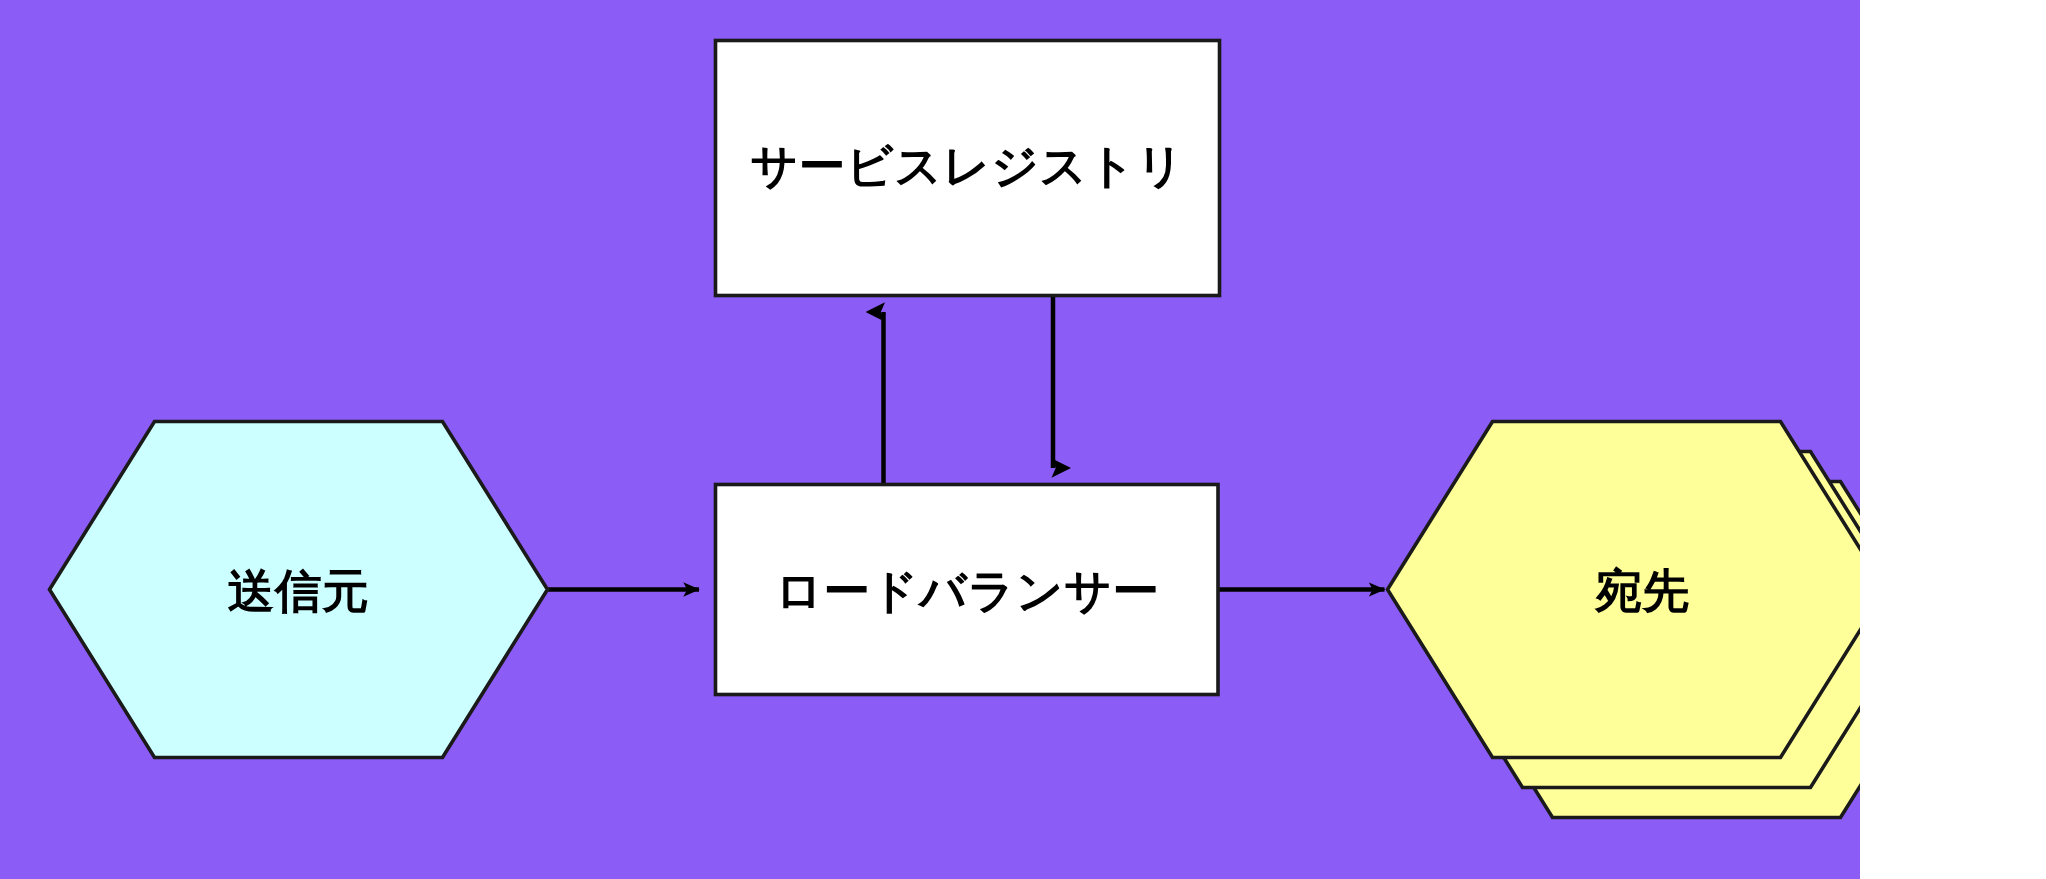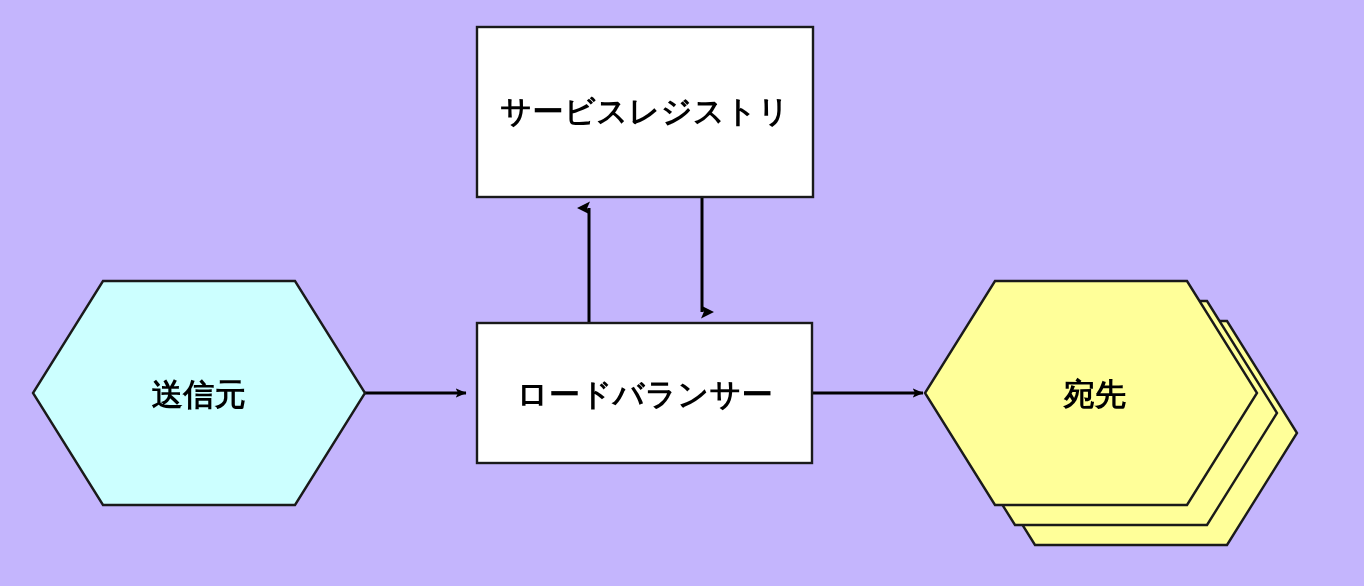--- a/index.html
+++ b/index.html
@@ -5,23 +5,23 @@
   html, body {
     margin: 0;
     padding: 0;
     background: #ffffff;
   }
   body {
     font-family: "Liberation Sans", "DejaVu Sans", sans-serif;
   }
   #diagram-canvas {
     position: relative;
-    width: 1364px;
+    width: 1240px;
     height: 586px;
-    background: #c4b5fd;
+    background: #8b5cf6;
     overflow: hidden;
   }
   #diagram-svg {
     position: absolute;
     left: 0;
     top: 0;
     width: 1364px;
     height: 586px;
   }
   .node-label {

